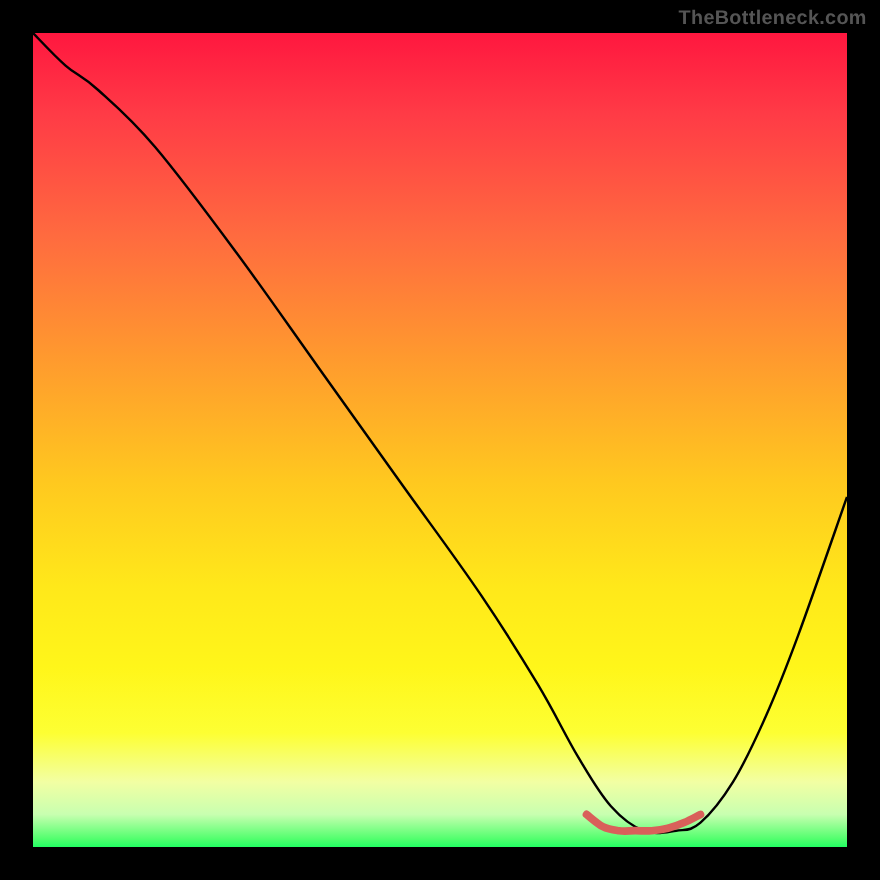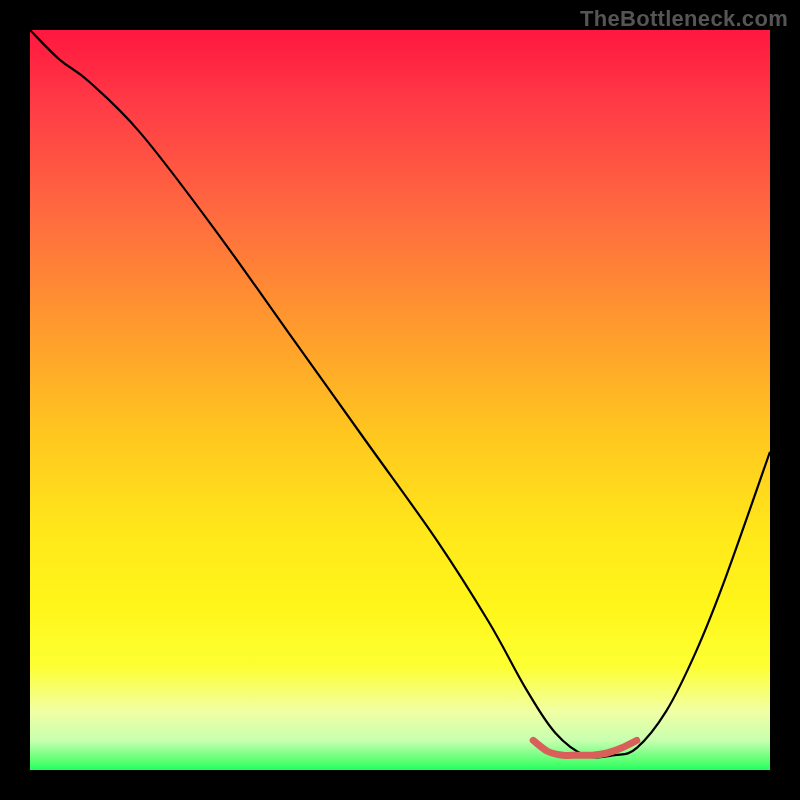--- a/index.html
+++ b/index.html
@@ -14,21 +14,21 @@
   .container {
     position: relative;
     width: 800px;
     height: 800px;
     background: #000;
   }
   .watermark {
     position: absolute;
     top: 6px;
     right: 12px;
-    font-size: 22px;
+    font-size: 18px;
     font-weight: 600;
     color: #555;
     letter-spacing: 0.3px;
     z-index: 50;
   }
   .plot-area {
     position: absolute;
     left: 30px;
     top: 30px;
     width: 740px;

